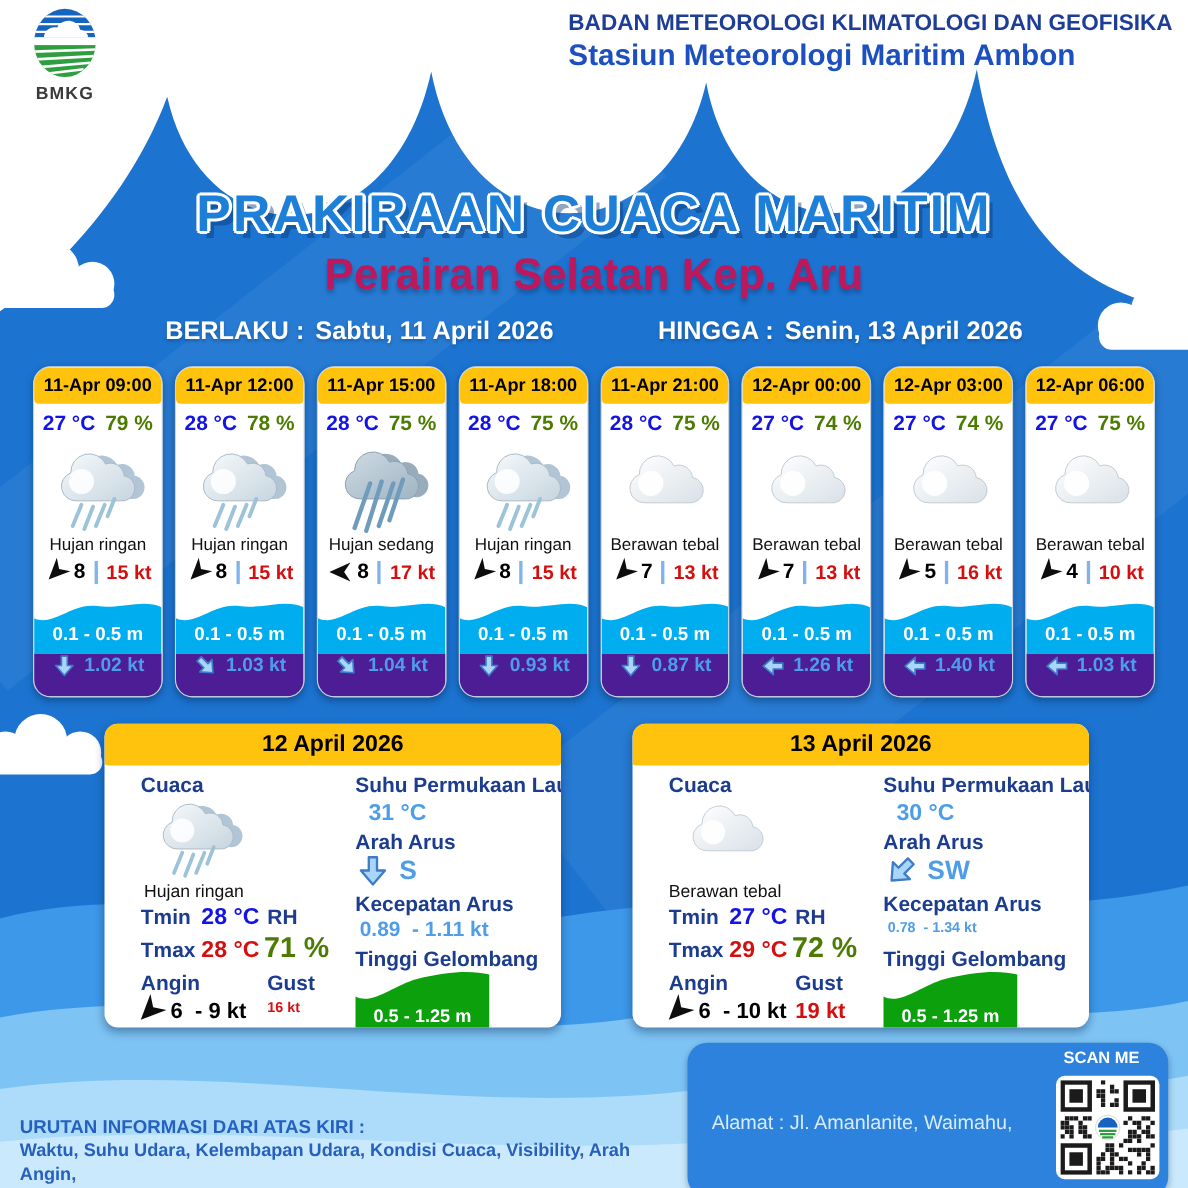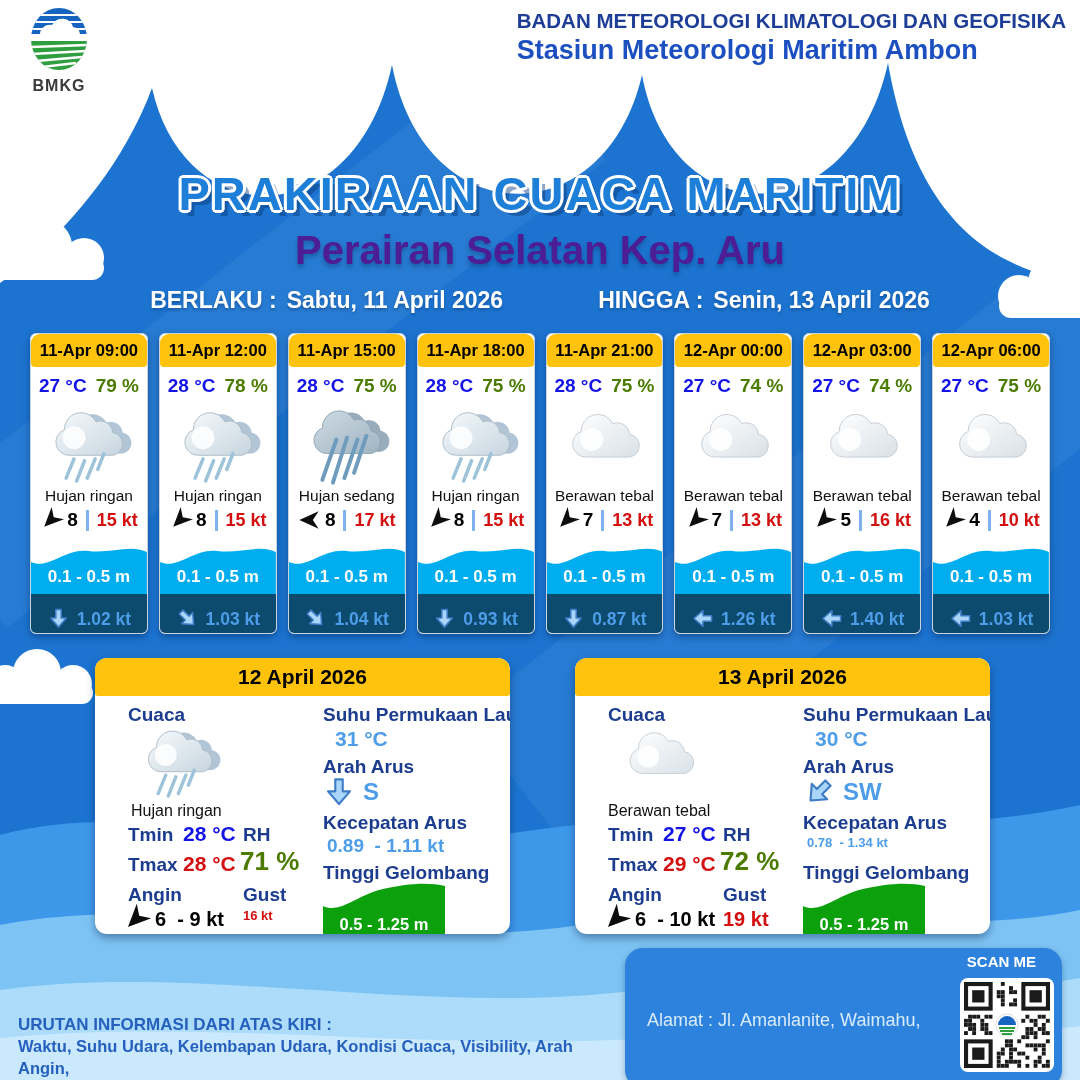--- a/index.html
+++ b/index.html
@@ -20,47 +20,47 @@
   .org-line1{font-size:20.5px;font-weight:800;color:#1E3D96;}
   .org-line2{font-size:27px;font-weight:800;color:#1C50C0;}
 
   
   .main-title{position:absolute;left:0;right:0;top:166px;text-align:center;z-index:4;
     font-size:47px;font-weight:900;letter-spacing:2px;color:#1E7FD9;
     text-shadow:3px 0 0 #fff,-3px 0 0 #fff,0 3px 0 #fff,0 -3px 0 #fff,
       2px 2px 0 #fff,-2px 2px 0 #fff,2px -2px 0 #fff,-2px -2px 0 #fff,
       6px 6px 0 rgba(10,58,120,0.45);}
   .subtitle{position:absolute;left:0;right:0;top:228px;text-align:center;z-index:4;
-    font-size:40px;font-weight:800;color:#4c1d95;text-shadow:0 3px 4px rgba(0,20,60,.3);}
+    font-size:40px;font-weight:800;color:#be185d;text-shadow:0 3px 4px rgba(0,20,60,.3);}
   .validity{position:absolute;left:0;right:0;top:287px;z-index:4;display:flex;justify-content:center;gap:95px;
     color:#fff;font-size:23px;font-weight:bold;text-shadow:0 2px 3px rgba(0,20,60,.3);}
   .validity .pair{display:flex;gap:10px;}
 
   
   .hourly-row{position:absolute;left:30px;top:333px;width:1020px;z-index:4;
     display:grid;grid-template-columns:repeat(8,1fr);gap:11px;}
-  .hcard{background:#fff;border-radius:6px;height:299px;display:flex;flex-direction:column;
+  .hcard{background:#fff;border-radius:16px;height:299px;display:flex;flex-direction:column;
     overflow:hidden;box-shadow:0 3px 7px rgba(0,25,70,.4);border:1px solid #c9d4de;}
   .hcard-time{height:33px;line-height:33px;background:#FFC20D;border-radius:9px 9px 4px 4px;
     text-align:center;font-size:16.5px;font-weight:bold;color:#000;}
   .temps{display:flex;justify-content:center;gap:9px;margin-top:7px;height:24px;align-items:center;}
   .t-air{color:#1313E6;font-size:19px;font-weight:bold;white-space:pre;}
   .t-rh{color:#4B7B00;font-size:19px;font-weight:bold;white-space:pre;}
   .wicon{width:90px;height:88px;margin:1px auto 0;display:block;}
   .cond{text-align:center;font-size:15.5px;color:#101010;height:20px;}
   .windrow{display:flex;align-items:center;justify-content:center;gap:5px;margin-top:auto;margin-bottom:9px;height:26px;}
   .dart{width:22px;height:22px;flex:none;}
   .vis{font-size:19px;font-weight:bold;color:#000;}
   .sep{width:0;height:21px;border-left:3px solid #7FB3EE;margin:0 3px;}
   .wspd{font-size:18px;font-weight:bold;color:#D40F0F;white-space:pre;}
   .waveband{position:relative;height:52px;flex:none;}
   .waveband svg{position:absolute;inset:0;width:100%;height:100%;}
   .waveval{position:absolute;left:0;right:0;bottom:7px;text-align:center;
     color:#fff;font-size:17px;font-weight:bold;white-space:pre;}
-  .currow{height:36px;background:#0c4a6e;display:flex;align-items:flex-end;justify-content:center;gap:7px;padding-bottom:3px;}
+  .currow{height:36px;background:#4c1d95;display:flex;align-items:flex-start;justify-content:center;gap:7px;padding-bottom:3px;}
   .barrow{width:23px;height:23px;flex:none;}
   .cspd{color:#4D9DE8;font-size:17.5px;font-weight:bold;white-space:pre;}
 
   
   .wrot-SW{transform:rotate(225deg);} .wrot-W{transform:rotate(270deg);}
   .crot-S{transform:rotate(0deg);} .crot-SE{transform:rotate(-45deg);}
   .crot-SW{transform:rotate(45deg);} .crot-W{transform:rotate(90deg);}
 
   
   .dcard{position:absolute;top:658px;width:415px;height:276px;z-index:4;background:#fff;

